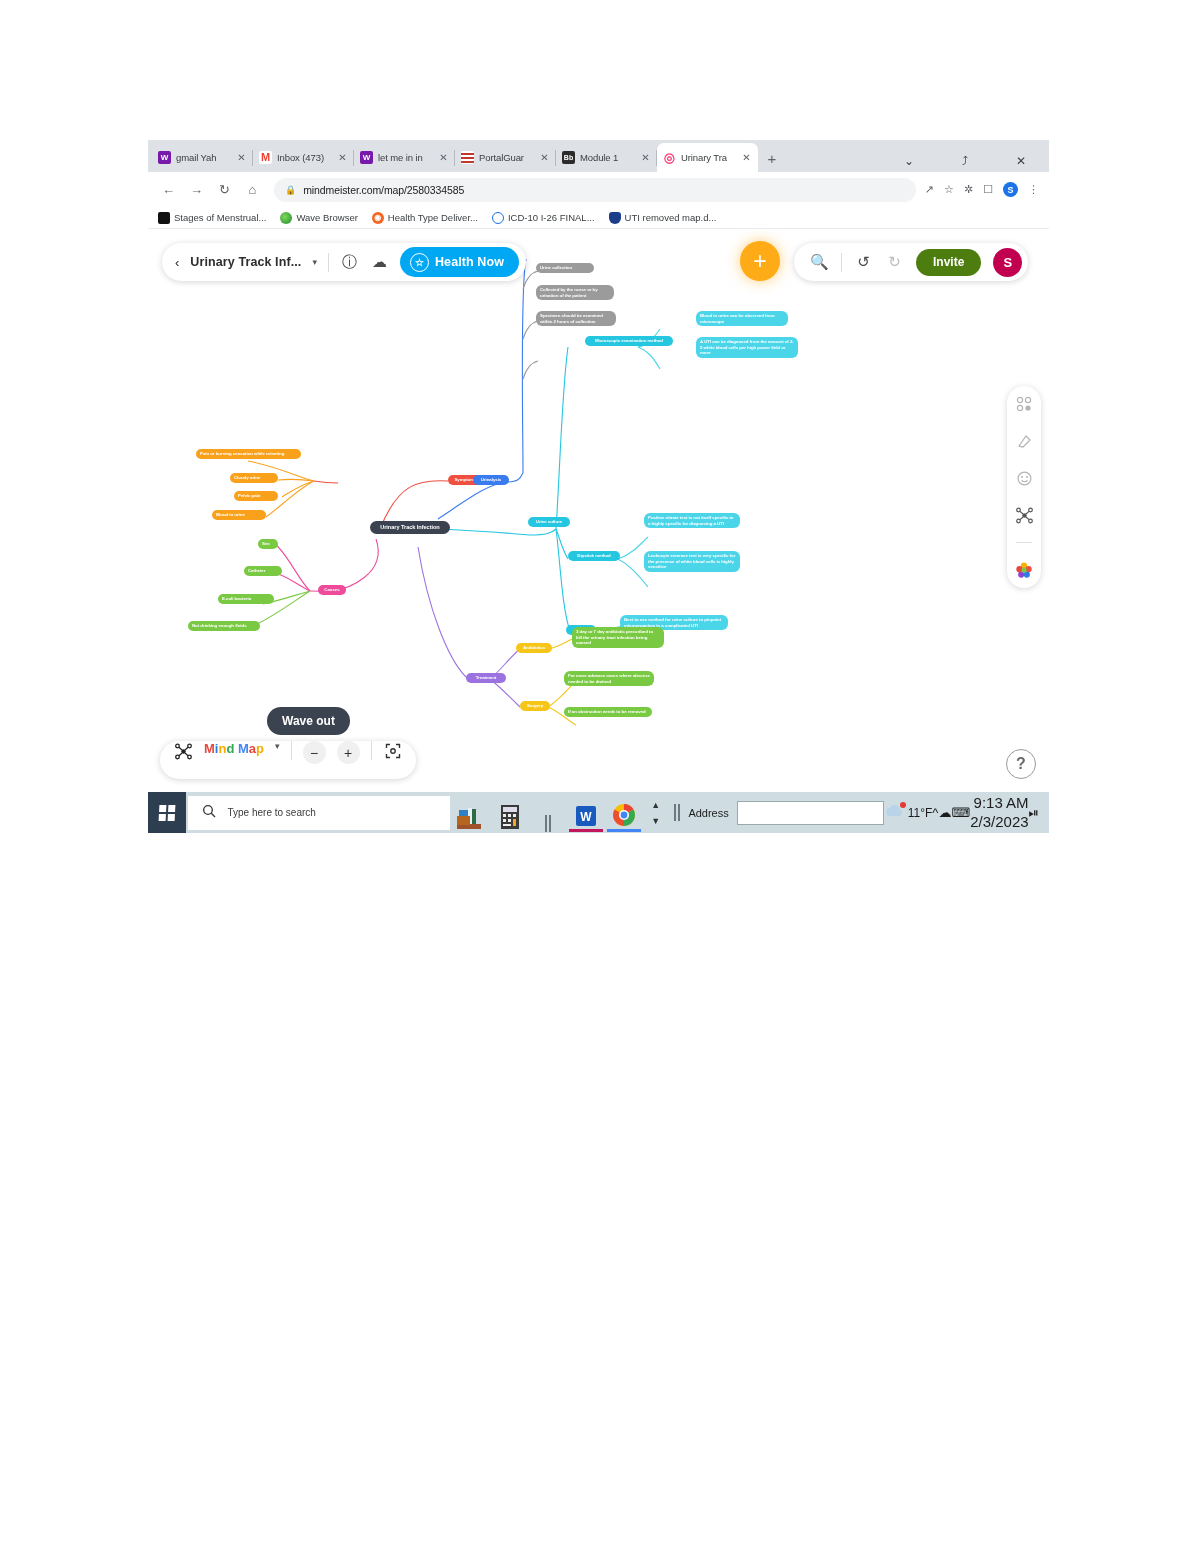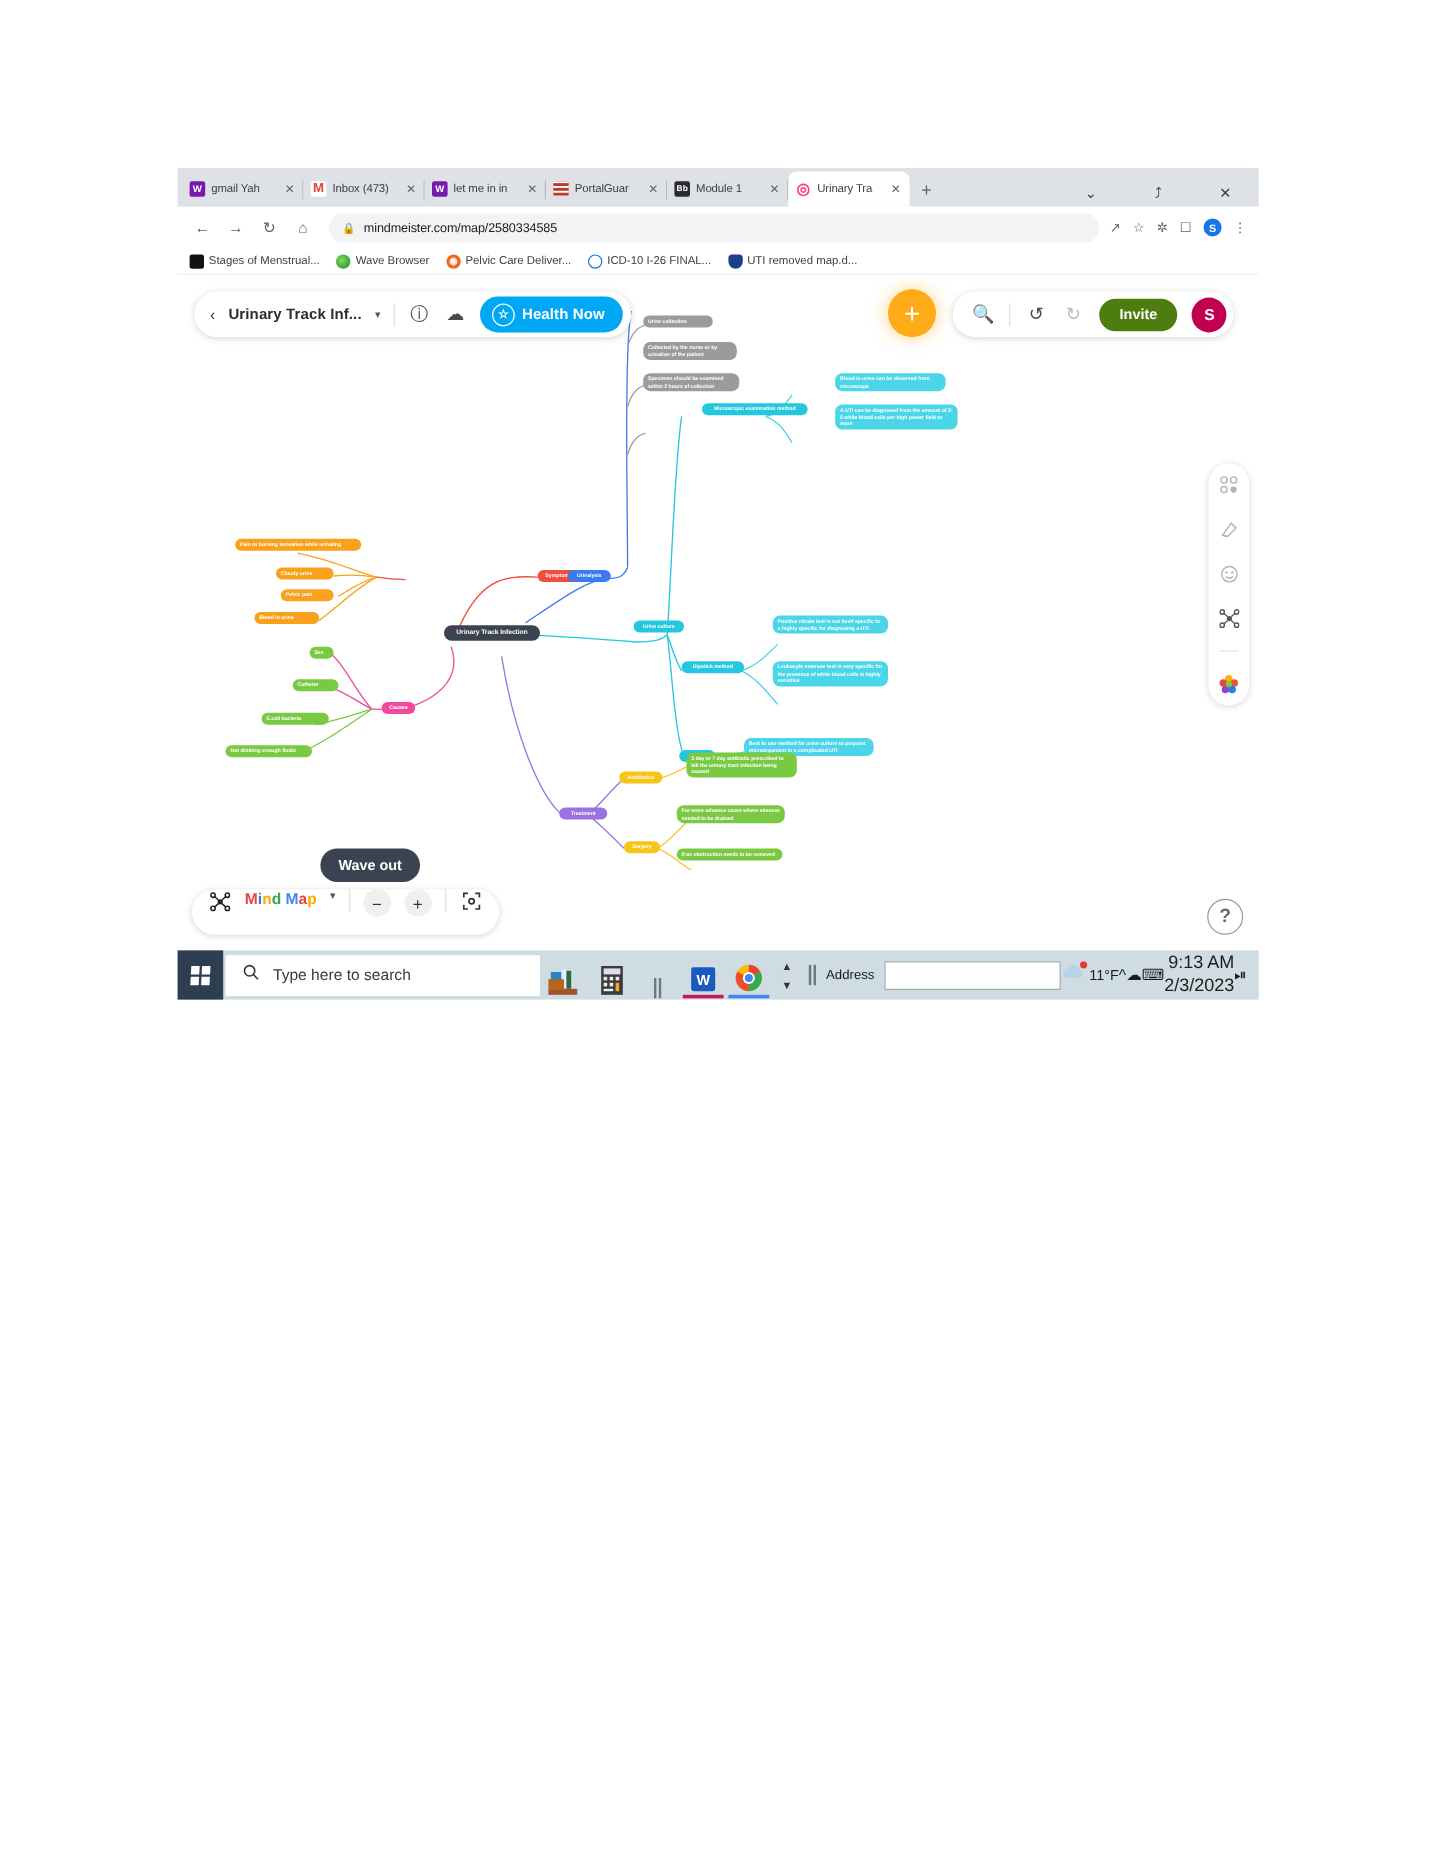--- a/index.html
+++ b/index.html
@@ -258,21 +258,21 @@
   }
   .start-btn { width: 44px; height: 41px; background: #2c3e50;
                display: flex; align-items: center; justify-content: center; }
   .win-logo { display: grid; grid-template-columns: 7px 7px; grid-template-rows: 7px 7px;
               gap: 2px; transform: skewX(-3deg); }
   .win-logo i { background: #fff; display: block; }
   .search-box {
     width: 297px; height: 34px; background: #fff; margin-left: 2px;
     display: flex; align-items: center; gap: 11px; padding-left: 14px;
   }
-  .search-ph { font-size: 13px; color: #3a3a3a; }
+  .search-ph { font-size: 10px; color: #3a3a3a; }
   .tb-icons { display: flex; align-items: center; gap: 4px; padding-left: 5px; }
   .tb-app { width: 34px; height: 38px; display: flex; align-items: flex-end; justify-content: center; }
   .tb-underline { border-bottom: 3px solid #c2185b; }
   .tb-underline2 { border-bottom: 3px solid #4285f4; }
   .scroll-arrows {
     display: flex; flex-direction: column; align-items: center;
     justify-content: center; width: 20px; gap: 6px;
     font-size: 9px; color: #333; margin-left: 6px;
   }
   .addr-group { display: flex; align-items: center; gap: 8px; margin-left: 10px; }
@@ -359,21 +359,21 @@
       <div class="bm">
         <span class="bm-ic bmi-dark"></span>
         <span>Stages of Menstrual...</span>
       </div>
       <div class="bm">
         <span class="bm-ic bmi-green"></span>
         <span>Wave Browser</span>
       </div>
       <div class="bm">
         <span class="bm-ic bmi-orange">◉</span>
-        <span>Pelvic Care Deliver...</span>
+        <span>Health Type Deliver...</span>
       </div>
       <div class="bm">
         <span class="bm-ic bmi-blue"></span>
         <span>ICD-10 I-26 FINAL...</span>
       </div>
       <div class="bm">
         <span class="bm-ic bmi-shield"></span>
         <span>UTI removed map.d...</span>
       </div>
     </div>

